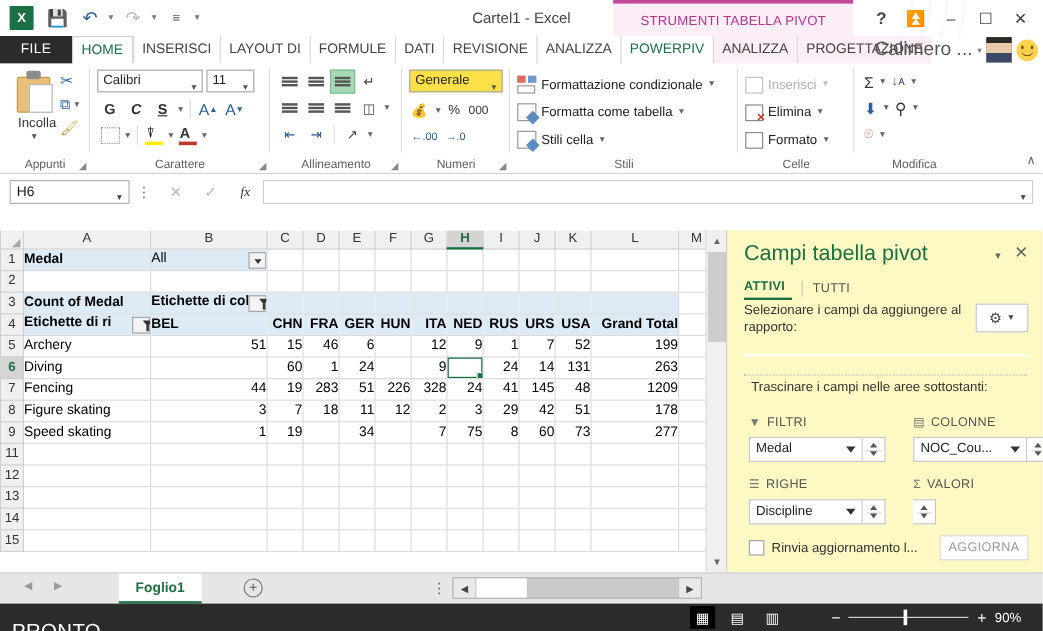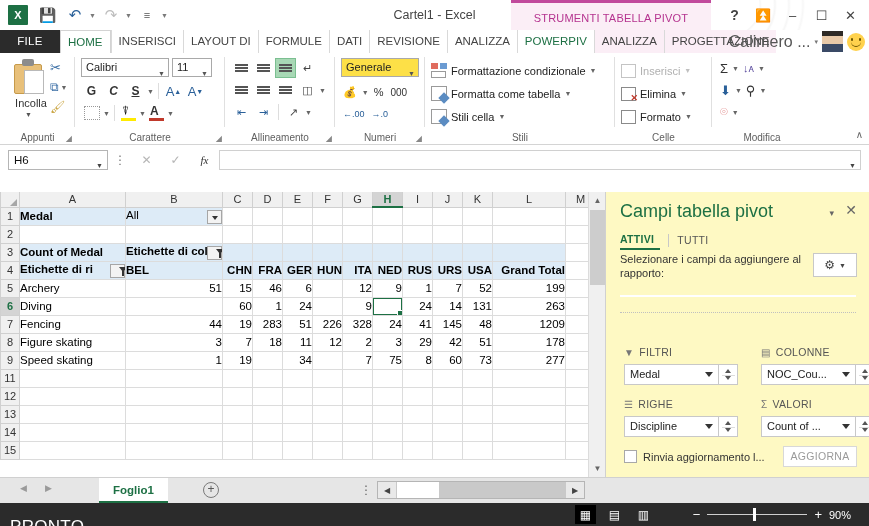--- a/index.html
+++ b/index.html
@@ -964,20 +964,21 @@
     </div>
 
     <div class="fp-hint">Selezionare i campi da aggiungere al rapporto:</div>
     <div class="fp-gear">
       <span class="g">⚙</span>
       <span class="c">▼</span>
     </div>
 
     <div class="fp-wline"></div>
     <div class="fp-dots"></div>
+    <div class="fp-drag">Trascinare i campi nelle aree sottostanti:</div>
 
     <div class="area" style="left:18px; top:152px;">
       <div class="ahdr">
         <span class="ai">▼</span>
         <span>FILTRI</span>
       </div>
       <div class="pillrow">
         <div class="pill">
           <span>Medal</span>
           <span class="pc"></span>
@@ -1019,24 +1020,20 @@
           </div>
       </div>
     </div>
 
     <div class="area" style="left:155px; top:204px;">
       <div class="ahdr">
         <span class="ai">Σ</span>
         <span>VALORI</span>
       </div>
       <div class="pillrow">
-        <div class="pill">
-          <span>Count of ...</span>
-          <span class="pc"></span>
-        </div>
         <div class="spin">
             <i></i>
           </div>
       </div>
     </div>
 
     <div class="fp-defer">
       <span class="chk"></span>
       <span>Rinvia aggiornamento l...</span>
     </div>

